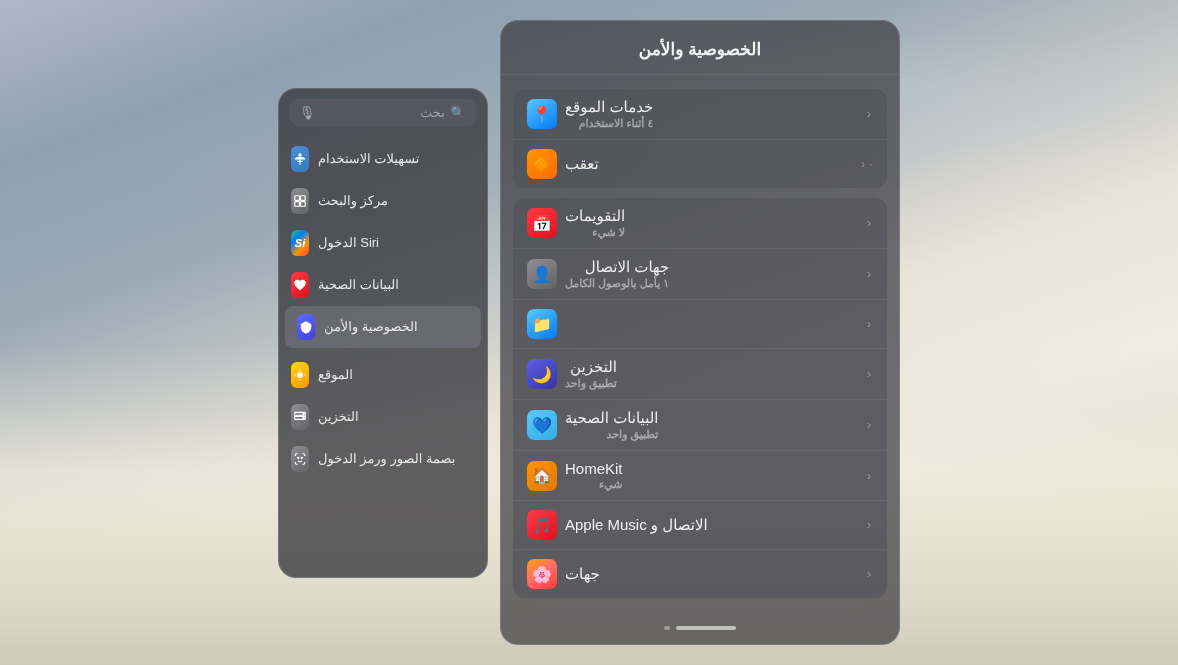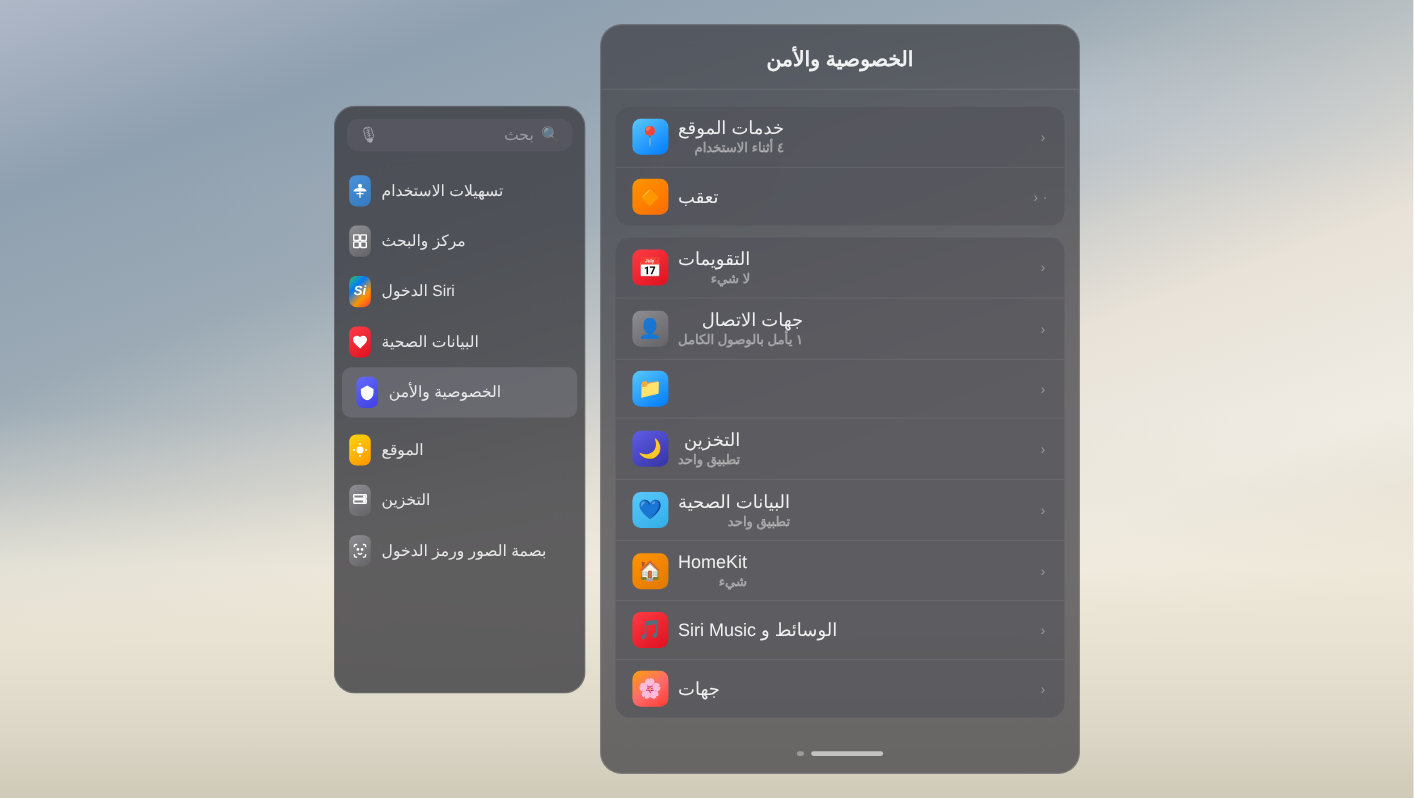--- a/index.html
+++ b/index.html
@@ -383,21 +383,21 @@
               <div class="list-item-title">HomeKit</div>
               <div class="list-item-subtitle">شيء</div>
             </div>
             <div class="list-item-icon" style="background:linear-gradient(145deg,#FF9500,#E07800);">🏠</div>
           </div>
         </div>
         <div class="list-item">
           <div class="chevron">‹</div>
           <div class="list-item-right">
             <div class="list-item-text">
-              <div class="list-item-title">الوسائط و Siri Music</div>
+              <div class="list-item-title">الاتصال و Apple Music</div>
             </div>
             <div class="list-item-icon" style="background:linear-gradient(145deg,#FC3C44,#E01020);">🎵</div>
           </div>
         </div>
         <div class="list-item">
           <div class="chevron">‹</div>
           <div class="list-item-right">
             <div class="list-item-text">
               <div class="list-item-title">جهات</div>
             </div>

